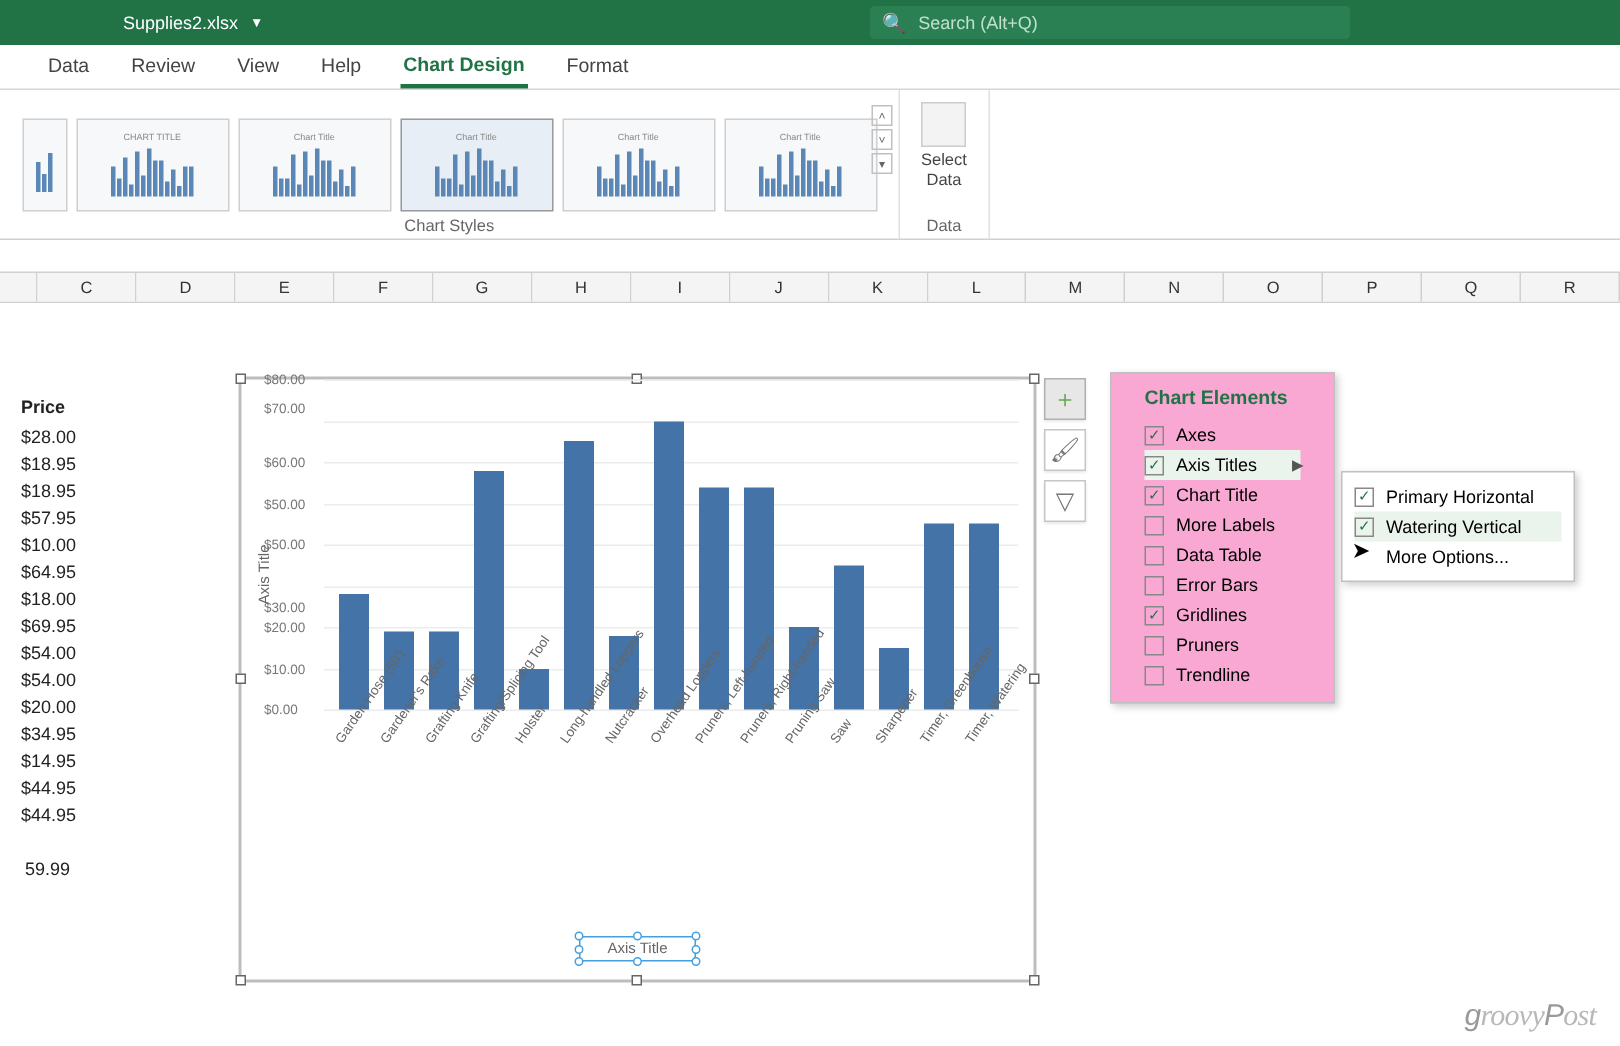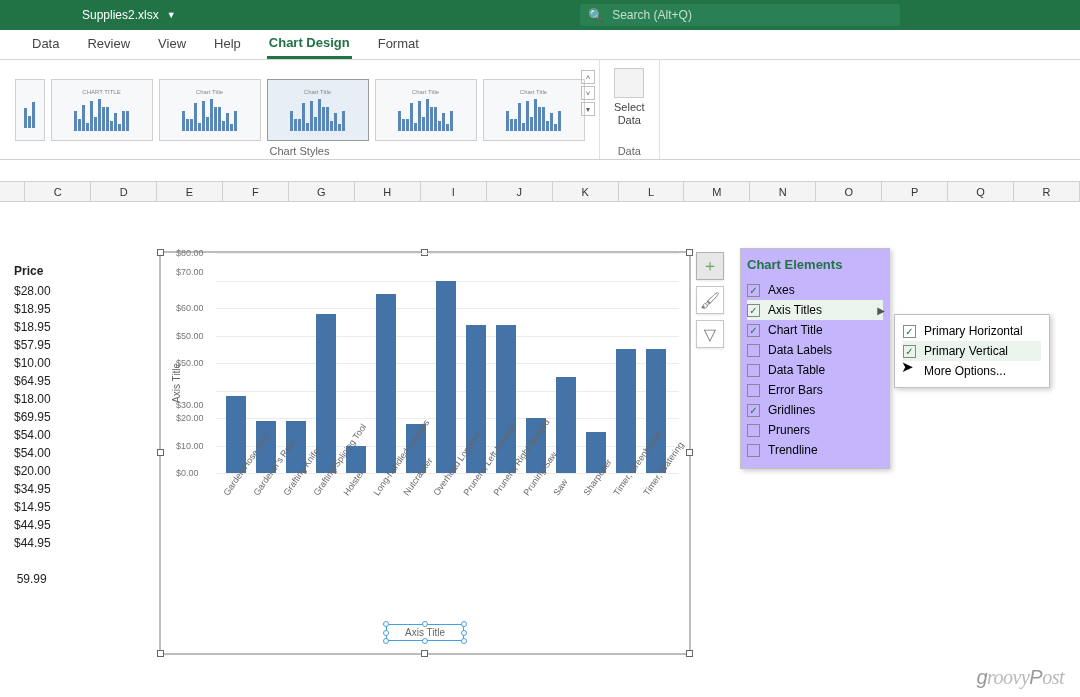--- a/index.html
+++ b/index.html
@@ -45,21 +45,21 @@
   .bars-row { position:absolute; bottom:0; left:10px; right:0; display:flex; align-items:flex-end; gap:10px; height:100%; }
   .bar { width:20px; background:#4473a7; }
   .x-labels { display:flex; margin-left:65px; margin-right:10px; gap:10px; height:98px; }
   .x-label { width:20px; font-size:9px; color:#666; transform: rotate(-55deg) translateX(-8px); transform-origin: top left; white-space:nowrap; position:relative; top:12px; }
   .y-axis-title { position:absolute; left:10px; top:150px; transform: rotate(-90deg); transform-origin: left top; font-size:10px; color:#666; }
   .x-axis-title-box { position:absolute; bottom:12px; left:50%; transform:translateX(-50%); border:1px solid #46a0e0; padding:2px 18px; font-size:10px; color:#666; }
   .x-axis-title-box .sel-handle { position:absolute; width:6px; height:6px; background:#fff; border:1px solid #46a0e0; border-radius:50%; }
   .chart-buttons { position:absolute; left:696px; top:50px; display:flex; flex-direction:column; gap:6px; }
   .chart-btn { width:28px; height:28px; border:1px solid #c6c6c6; background:#fff; display:flex; align-items:center; justify-content:center; font-size:16px; color:#777; box-shadow:0 1px 2px rgba(0,0,0,.1); }
   .chart-btn.active { background:#e7e7e7; color:#6aa84f; border-color:#b0b0b0; }
-  .flyout1 { position:absolute; left:740px; top:46px; width:150px; border:1px solid #c0c0c0; background:#c4b5fd; box-shadow:2px 2px 5px rgba(0,0,0,.2); padding:8px 6px; font-size:12px; }
+  .flyout1 { position:absolute; left:740px; top:46px; width:150px; border:1px solid #c0c0c0; background:#f9a8d4; box-shadow:2px 2px 5px rgba(0,0,0,.2); padding:8px 22px; font-size:12px; }
   .flyout1 h4 { color:#217346; font-size:13px; font-weight:700; margin-bottom:8px; }
   .ce-item { display:flex; align-items:center; gap:8px; padding:3px 0; cursor:pointer; position:relative;}
   .ce-item .chk { width:13px; height:13px; border:1px solid #888; display:flex; align-items:center; justify-content:center; font-size:10px; color:#217346; }
   .ce-item.hover { background:#eaf4ec; }
   .ce-item .arrow { position:absolute; right:-2px; font-size:10px; color:#555;}
   .flyout2 { position:absolute; left:894px; top:112px; width:156px; border:1px solid #c0c0c0; background:#fff; box-shadow:2px 2px 5px rgba(0,0,0,.2); padding:6px 8px; font-size:12px; }
   .flyout2 .ce-item.hl { background:#eaf4ec; }
   .cursor-arrow { position:absolute; left:901px; top:156px; font-size:15px; color:#000; pointer-events:none; text-shadow: 0 0 2px #fff;}
   .watermark { position:absolute; right:16px; bottom:8px; font-size:20px; color:#b8b8b8; font-style:italic; font-family: Georgia, serif; letter-spacing:-.5px;}
   .watermark .g { color:#999;}
@@ -356,21 +356,21 @@
           <div class="chk">✓</div>
           <span>Axis Titles</span>
           <span class="arrow">▶</span>
         </div>
         <div class="ce-item">
           <div class="chk">✓</div>
           <span>Chart Title</span>
         </div>
         <div class="ce-item">
           <div class="chk"></div>
-          <span>Data Labels</span>
+          <span>More Labels</span>
         </div>
         <div class="ce-item">
           <div class="chk"></div>
           <span>Data Table</span>
         </div>
         <div class="ce-item">
           <div class="chk"></div>
           <span>Error Bars</span>
         </div>
         <div class="ce-item">
@@ -389,21 +389,21 @@
   </div>
 
   <div class="flyout2">
     <div id="sub-items">
         <div class="ce-item">
           <div class="chk">✓</div>
           <span>Primary Horizontal</span>
         </div>
         <div class="ce-item hl">
           <div class="chk">✓</div>
-          <span>Primary Vertical</span>
+          <span>Watering Vertical</span>
         </div>
         <div class="ce-item">
           <div style="width: 13px;"></div>
           <span>More Options...</span>
         </div>
       </div>
   </div>
   <div class="cursor-arrow">➤</div>
 
   <div class="watermark"><span class="g">g</span>roovy<span style="color:#999">P</span>ost</div>

